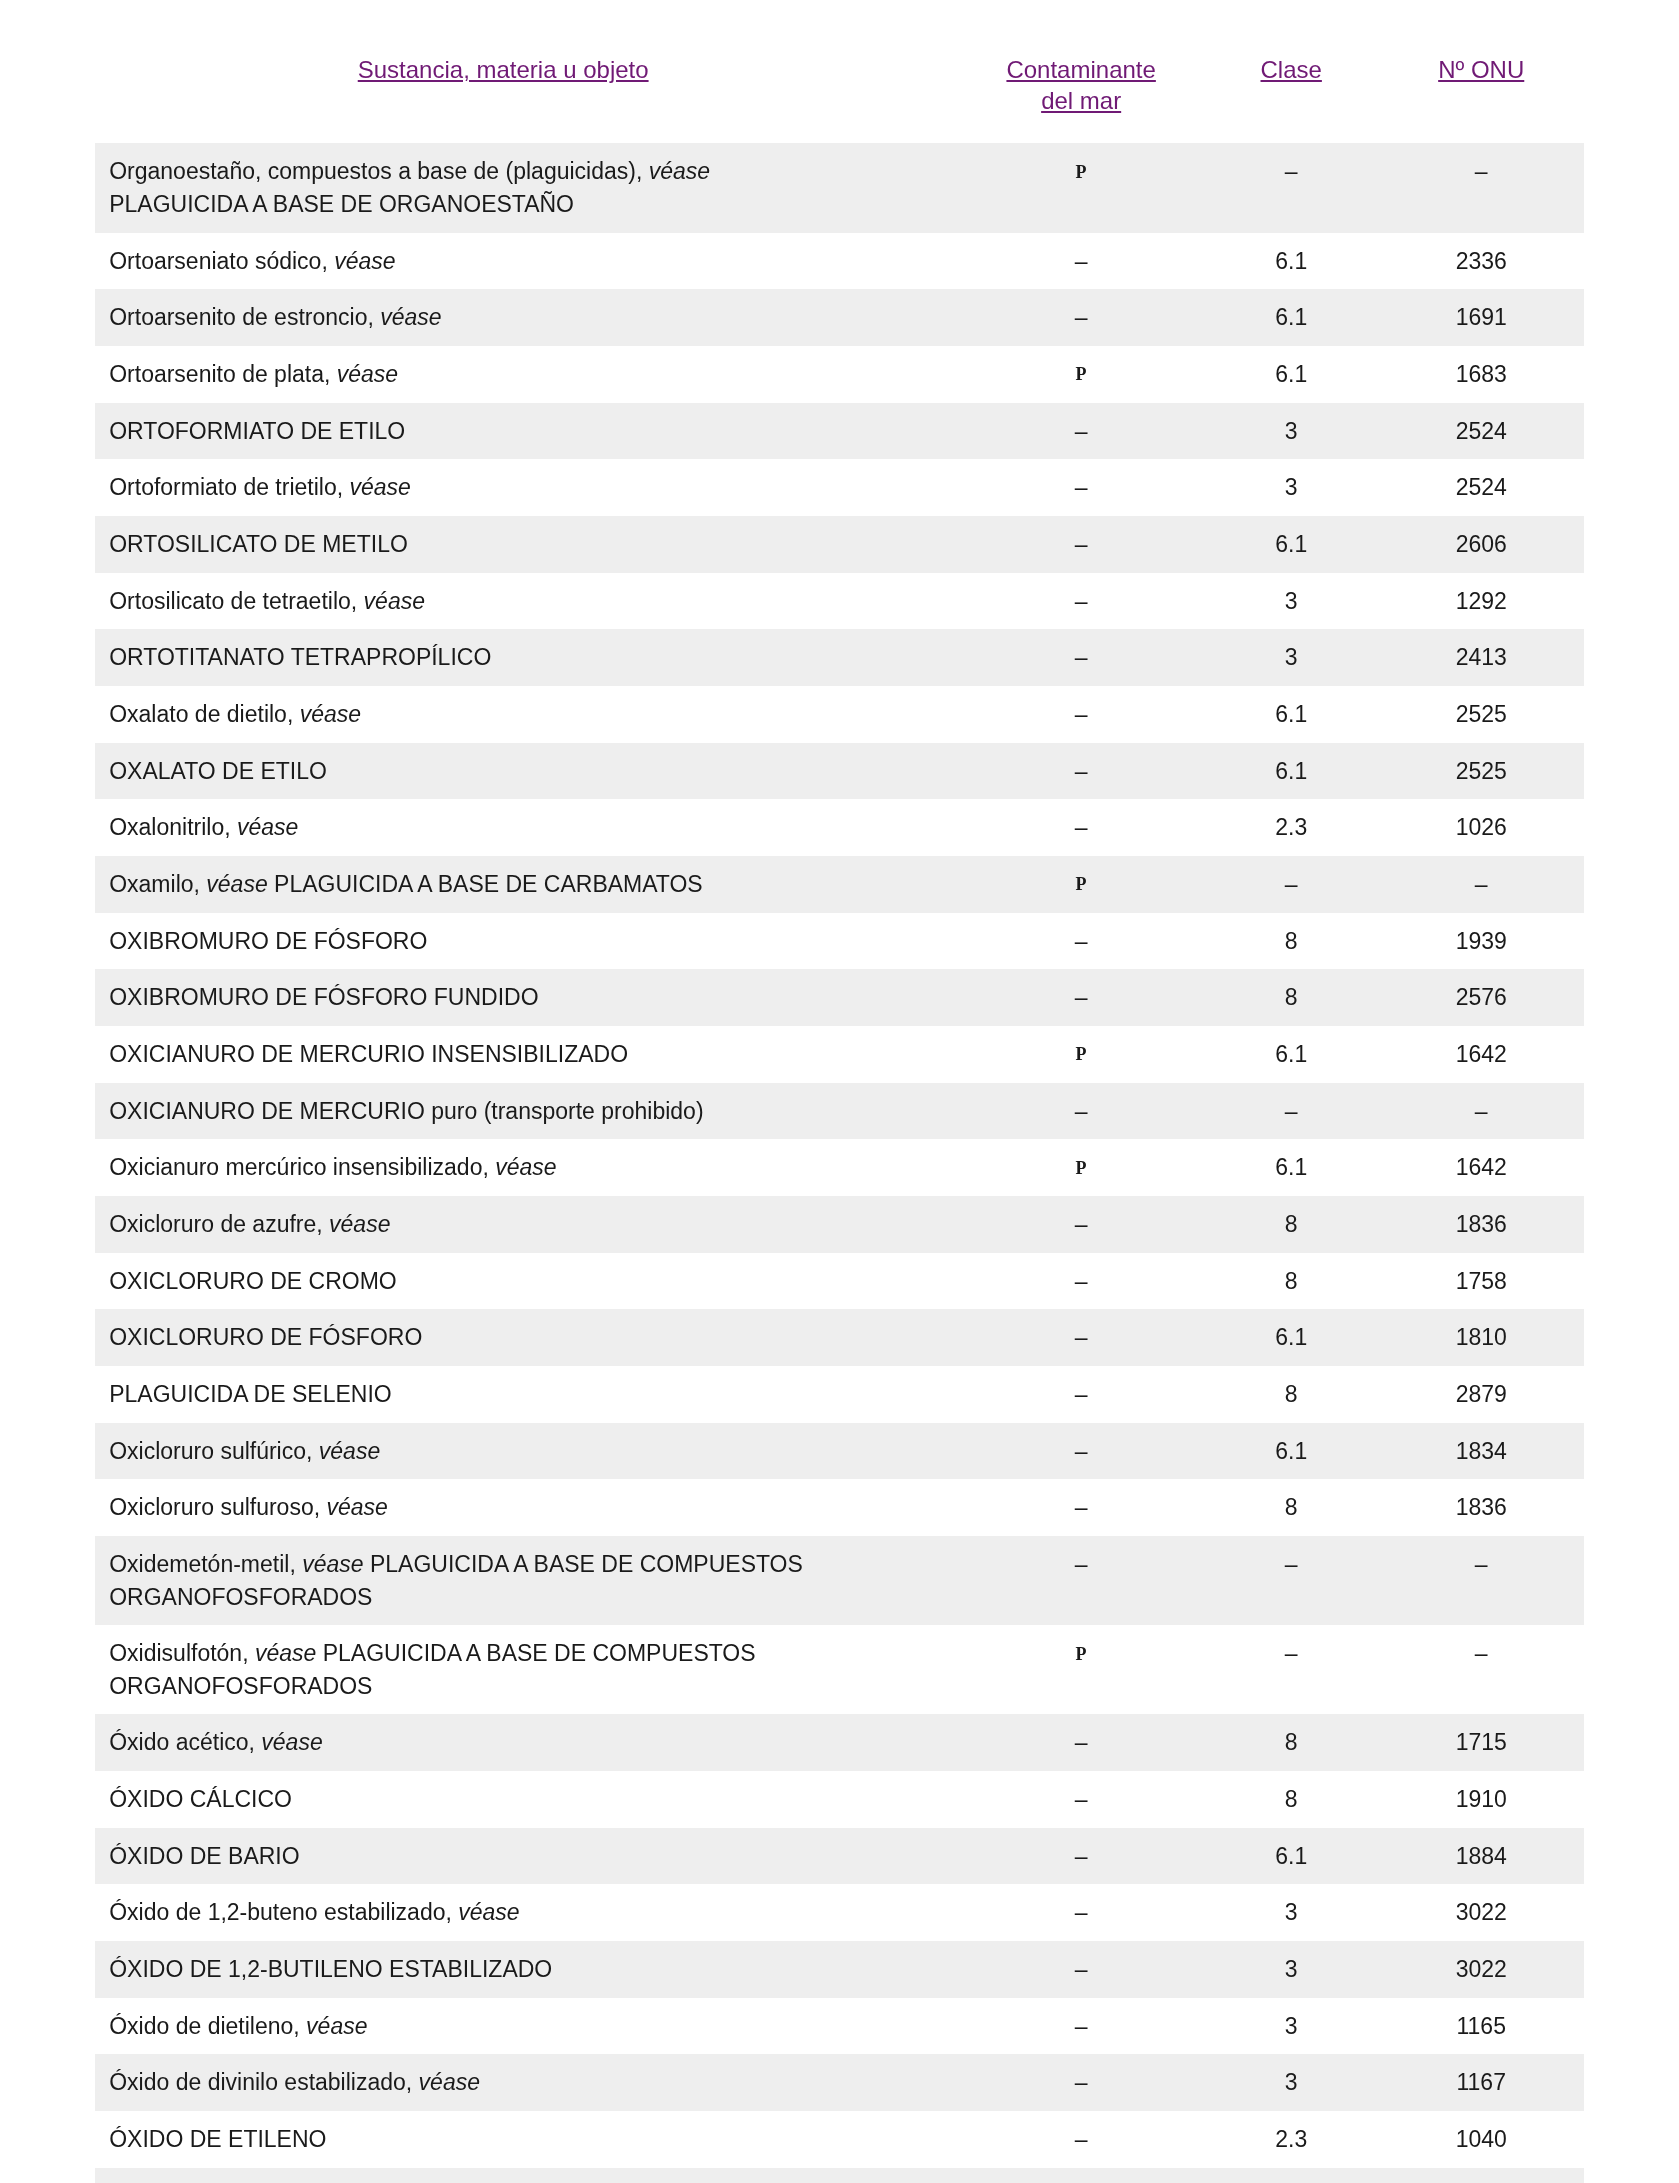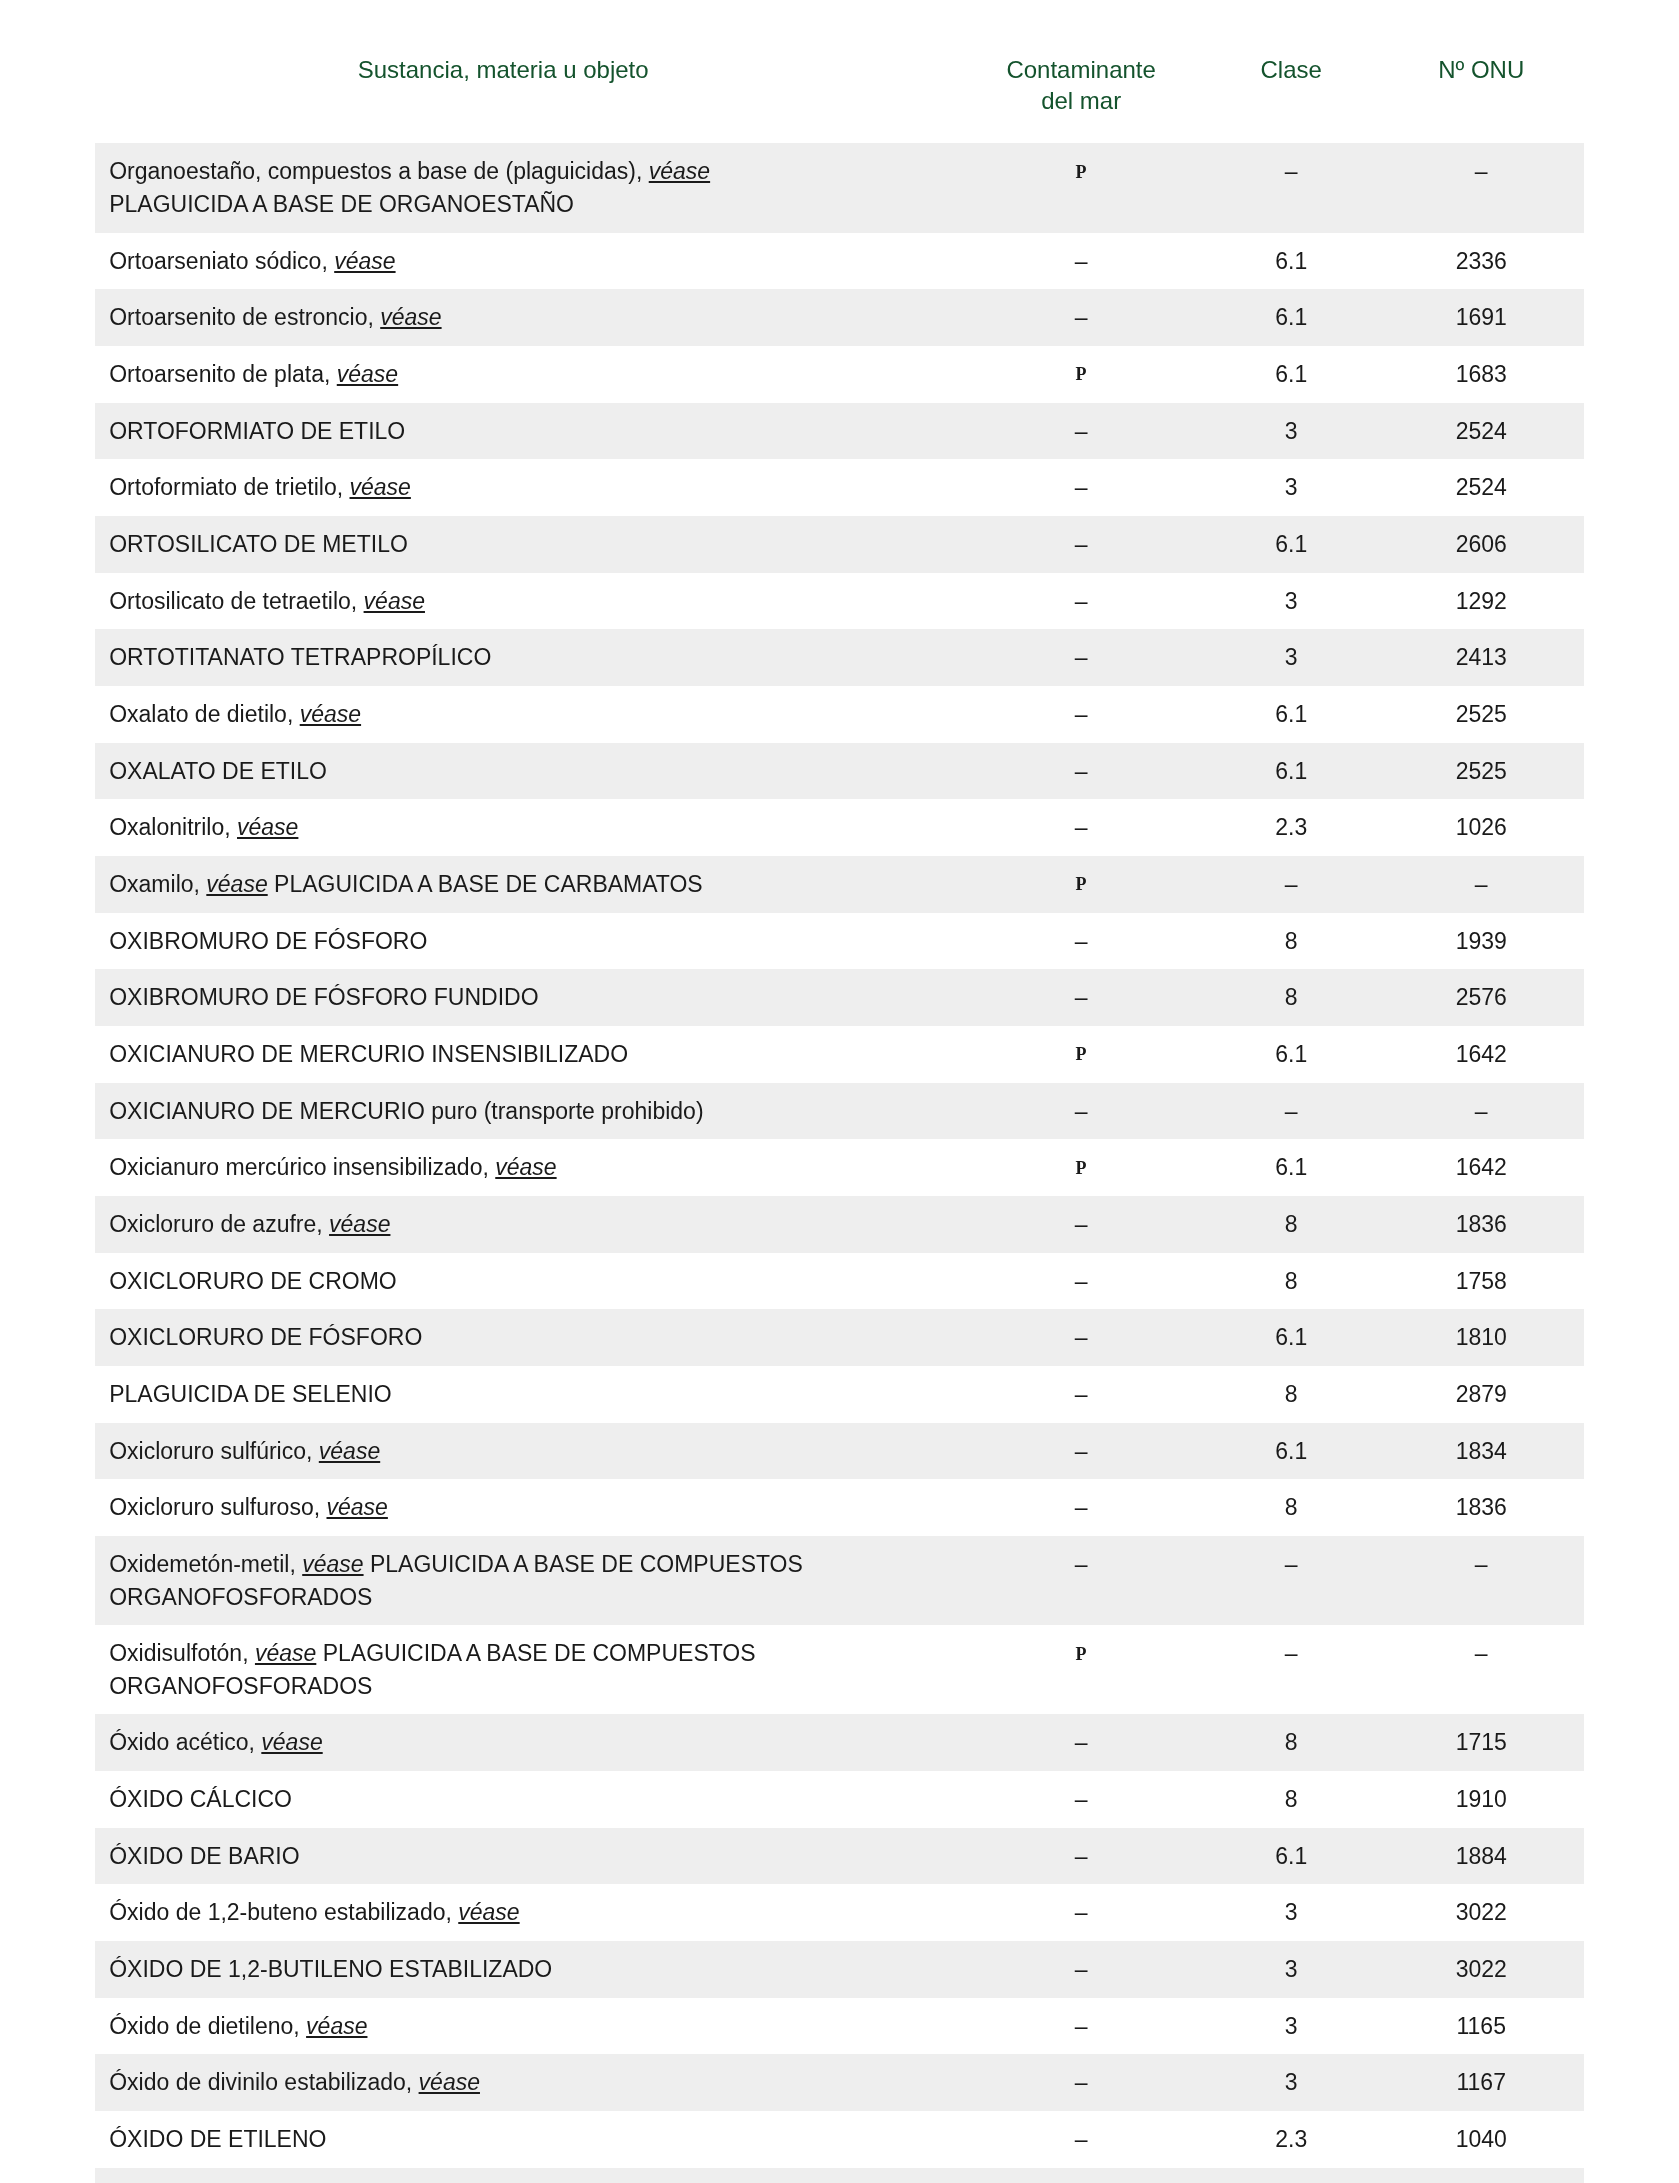--- a/index.html
+++ b/index.html
@@ -29,21 +29,22 @@
   table.index-table col.c-poll   { width: 245px; }
   table.index-table col.c-class  { width: 174px; }
   table.index-table col.c-un     { width: 205px; }
 
   thead th {
     font-weight: normal;
     font-size: 24px;
     line-height: 1.28;
     padding: 0 0 27px 0;
     vertical-align: top;
-    color: #14532d;
+    color: #701a75;
+    text-decoration: underline;
   }
   thead th.h-name   { text-align: center; padding-right: 47px;}
   thead th.h-poll   { text-align: center; }
   thead th.h-class  { text-align: center; }
   thead th.h-un     { text-align: center; }
 
   tbody tr.row-shaded td { background: #eeeeee; }
   tbody tr.row-plain  td { background: #ffffff; }
 
   tbody td {
@@ -62,21 +63,21 @@
     text-align: center;
   }
   tbody td.c-poll .pmark {
     font-family: "Liberation Serif", serif;
     font-size: 18px;
     font-weight: bold;
     letter-spacing: 0.4px;
     position: relative;
     top: -1.6px;
   }
-  .it { font-style: italic; text-decoration: underline; }
+  .it { font-style: italic; }
   .bd { font-weight: normal; }
   .sub { display: block; }
   .dash { font-size: 23px; }
 </style>
 </head>
 <body>
 
 <div class="page">
   <table class="index-table">
     <colgroup>

